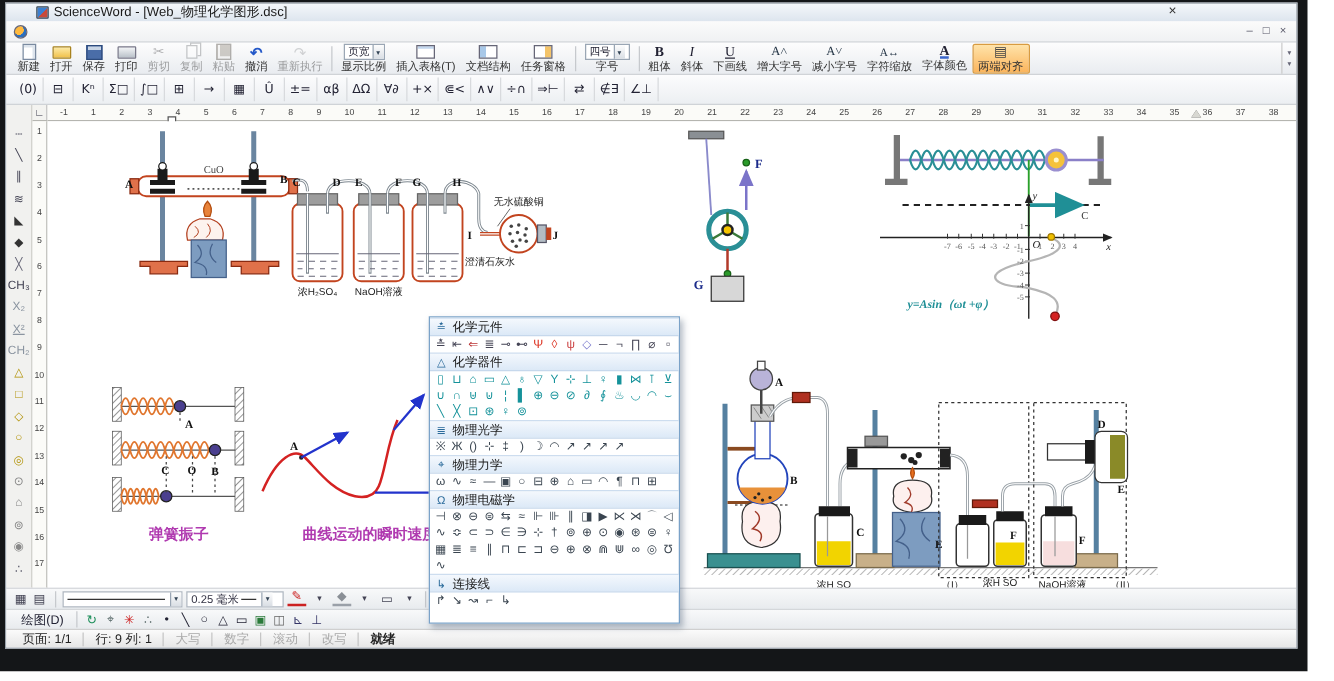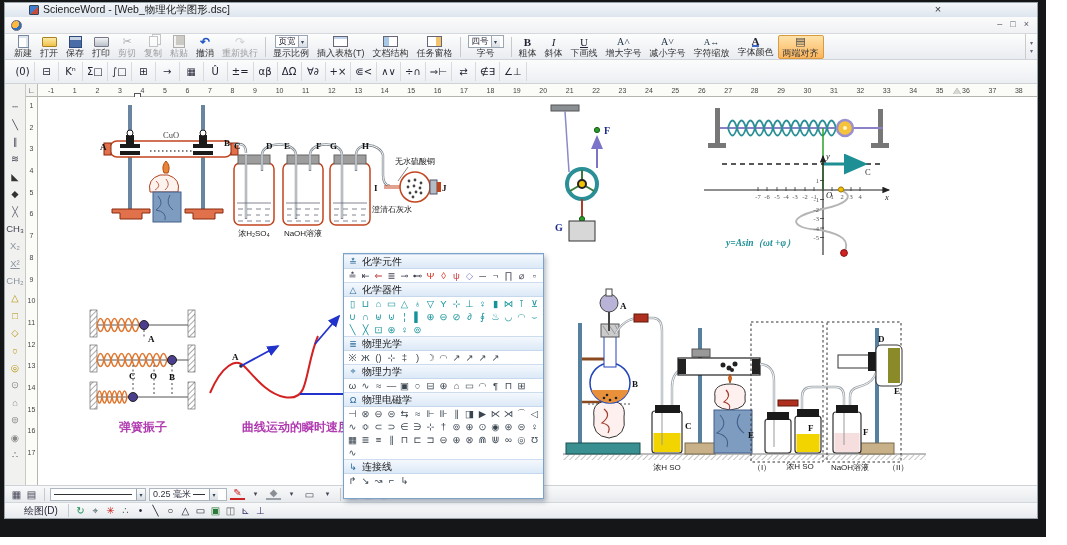--- a/index.html
+++ b/index.html
@@ -82,21 +82,21 @@
 .fb .gray{color:#b8bcc2}
 .fb .box{height:13px;border:1px solid #aeb6c0;background:#fff;display:flex;align-items:center;padding-left:3px;cursor:pointer}
 .line-sel{width:96px}
 .lineglyph{flex:1;height:1px;background:#333;margin-right:2px}
 .wt-sel{width:78px;white-space:nowrap}
 .wt-line{width:12px;height:1px;background:#333;margin:0 2px}
 .pen{color:#c22;border-bottom:2px solid #c22;height:12px;line-height:10px}
 .fillic{color:#8a8f96;border-bottom:2px solid #9aa0a8;height:12px;line-height:10px}
 .fbdiv{width:1px;height:13px;background:#c6c9cd;margin:0 2px}
 
-.db{height:16px;background:linear-gradient(#f8f9fa,#e8ebee);border-top:1px solid #d4d7da;display:flex;align-items:center;font-size:10px;padding-left:13px;gap:2px;flex:0 0 auto}
+.db{height:16px;background:linear-gradient(#f8f9fa,#e8ebee);border-top:1px solid #d4d7da;display:flex;align-items:center;font-size:10px;padding-left:6px;gap:2px;flex:0 0 auto}
 .db-label{padding:0 6px;color:#223;cursor:pointer}
 .dbi{min-width:15px;height:14px;display:flex;align-items:center;justify-content:center;font-size:10px;color:#445;cursor:pointer}
 
 .sb{height:15px;background:linear-gradient(#fbfbfb,#e6e6e6);border-top:1px solid #cfcfcf;display:flex;align-items:center;font-size:10px;color:#222;padding-left:4px;flex:0 0 auto}
 .sbseg{padding:0 9px;border-right:1px solid #c5c5c5;height:11px;line-height:11px;white-space:nowrap}
 .sbflag{color:#a9a9a9}
 .sbready{font-weight:bold;padding:0 9px;white-space:nowrap}
 svg text{font-family:"Liberation Serif",serif}
 svg text.cn{font-family:"Liberation Sans",sans-serif}
 </style>
@@ -743,20 +743,31 @@
           <span class="dbi" style="color: rgb(34, 34, 51);">○</span>
           <span class="dbi" style="color: rgb(34, 34, 51);">△</span>
           <span class="dbi" style="color: rgb(34, 34, 51);">▭</span>
           <span class="dbi" style="color: rgb(42, 122, 58);">▣</span>
           <span class="dbi" style="color: rgb(102, 102, 102);">◫</span>
           <span class="dbi" style="color: rgb(51, 51, 102);">⊾</span>
           <span class="dbi" style="color: rgb(51, 51, 102);">⊥</span>
         </span>
     </div>
 
+    <div class="sb">
+      <span class="sbseg">页面: 1/1</span>
+      <span class="sbseg">行: 9 列: 1</span>
+      <span style="display:flex">
+          <span class="sbseg sbflag">大写</span>
+          <span class="sbseg sbflag">数字</span>
+          <span class="sbseg sbflag">滚动</span>
+          <span class="sbseg sbflag">改写</span>
+        </span>
+      <span class="sbready">就绪</span>
+    </div>
 
   </div>
 
   <div class="palette">
     <div class="pal-h">
         <span class="pal-hic">≛</span>
         <span>化学元件</span>
       </div>
     <div class="pal-icons">
         <span class="pal-ic" style="color: rgb(68, 68, 85);">≛</span>

